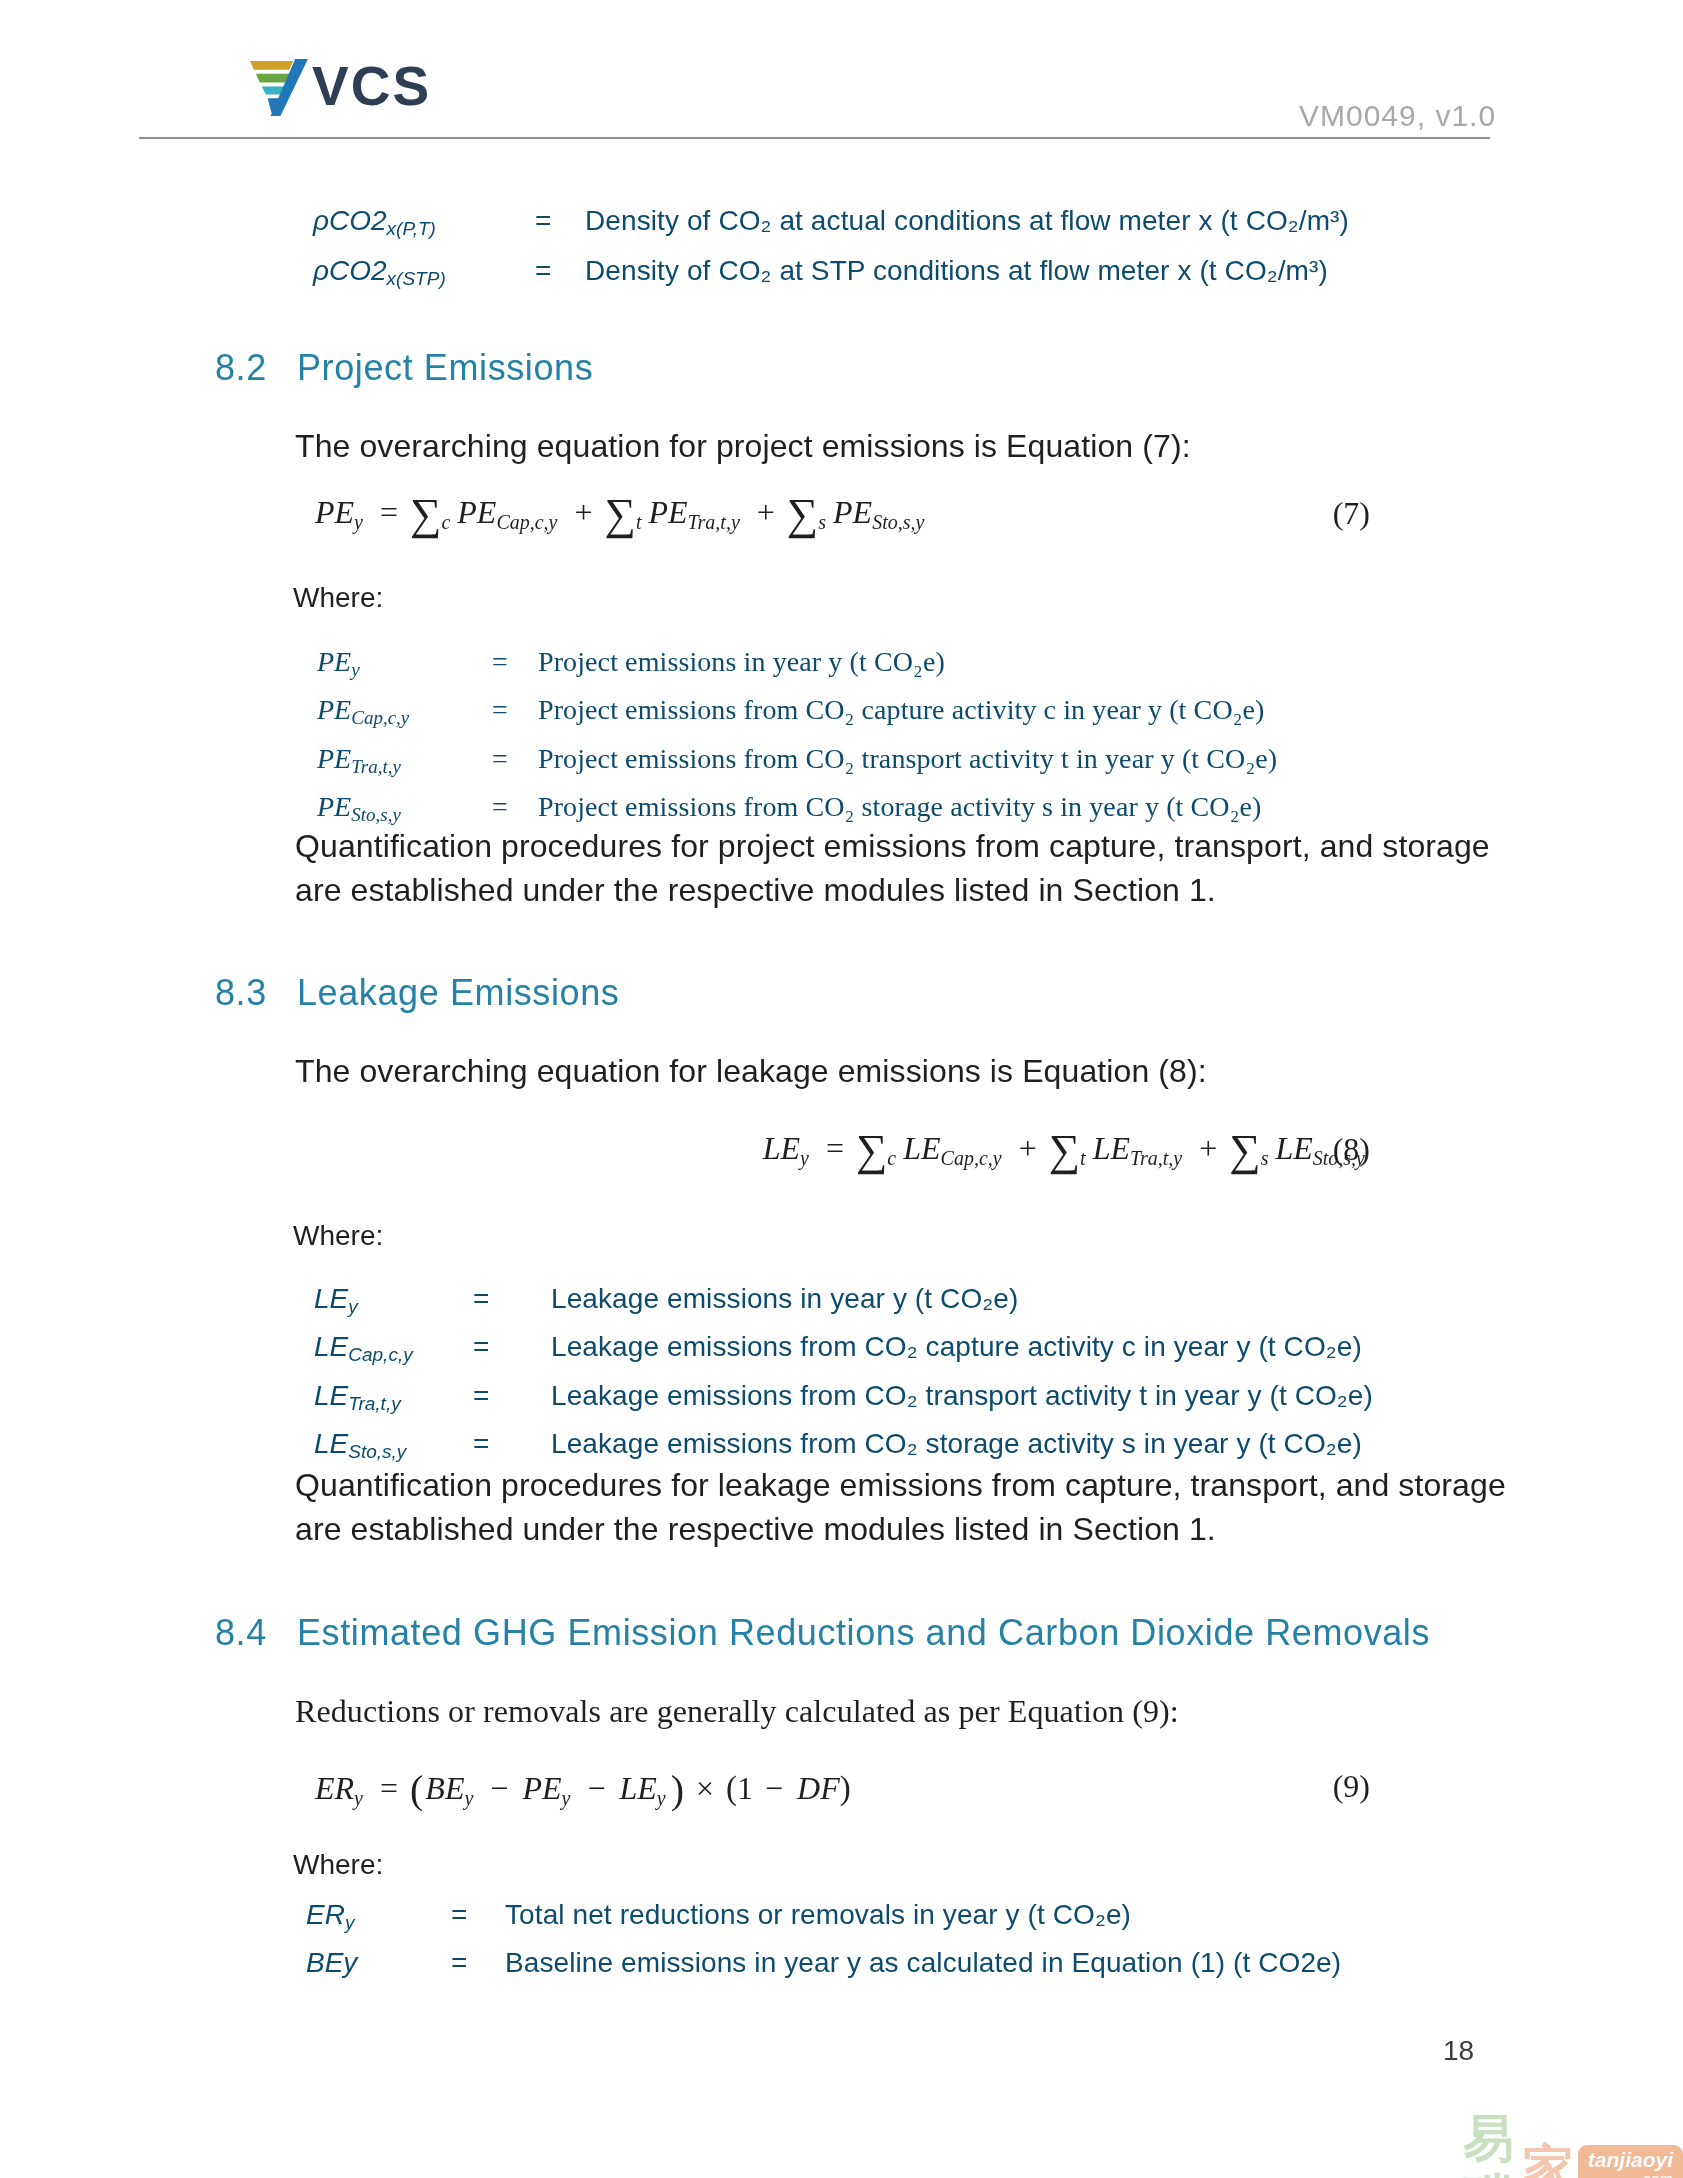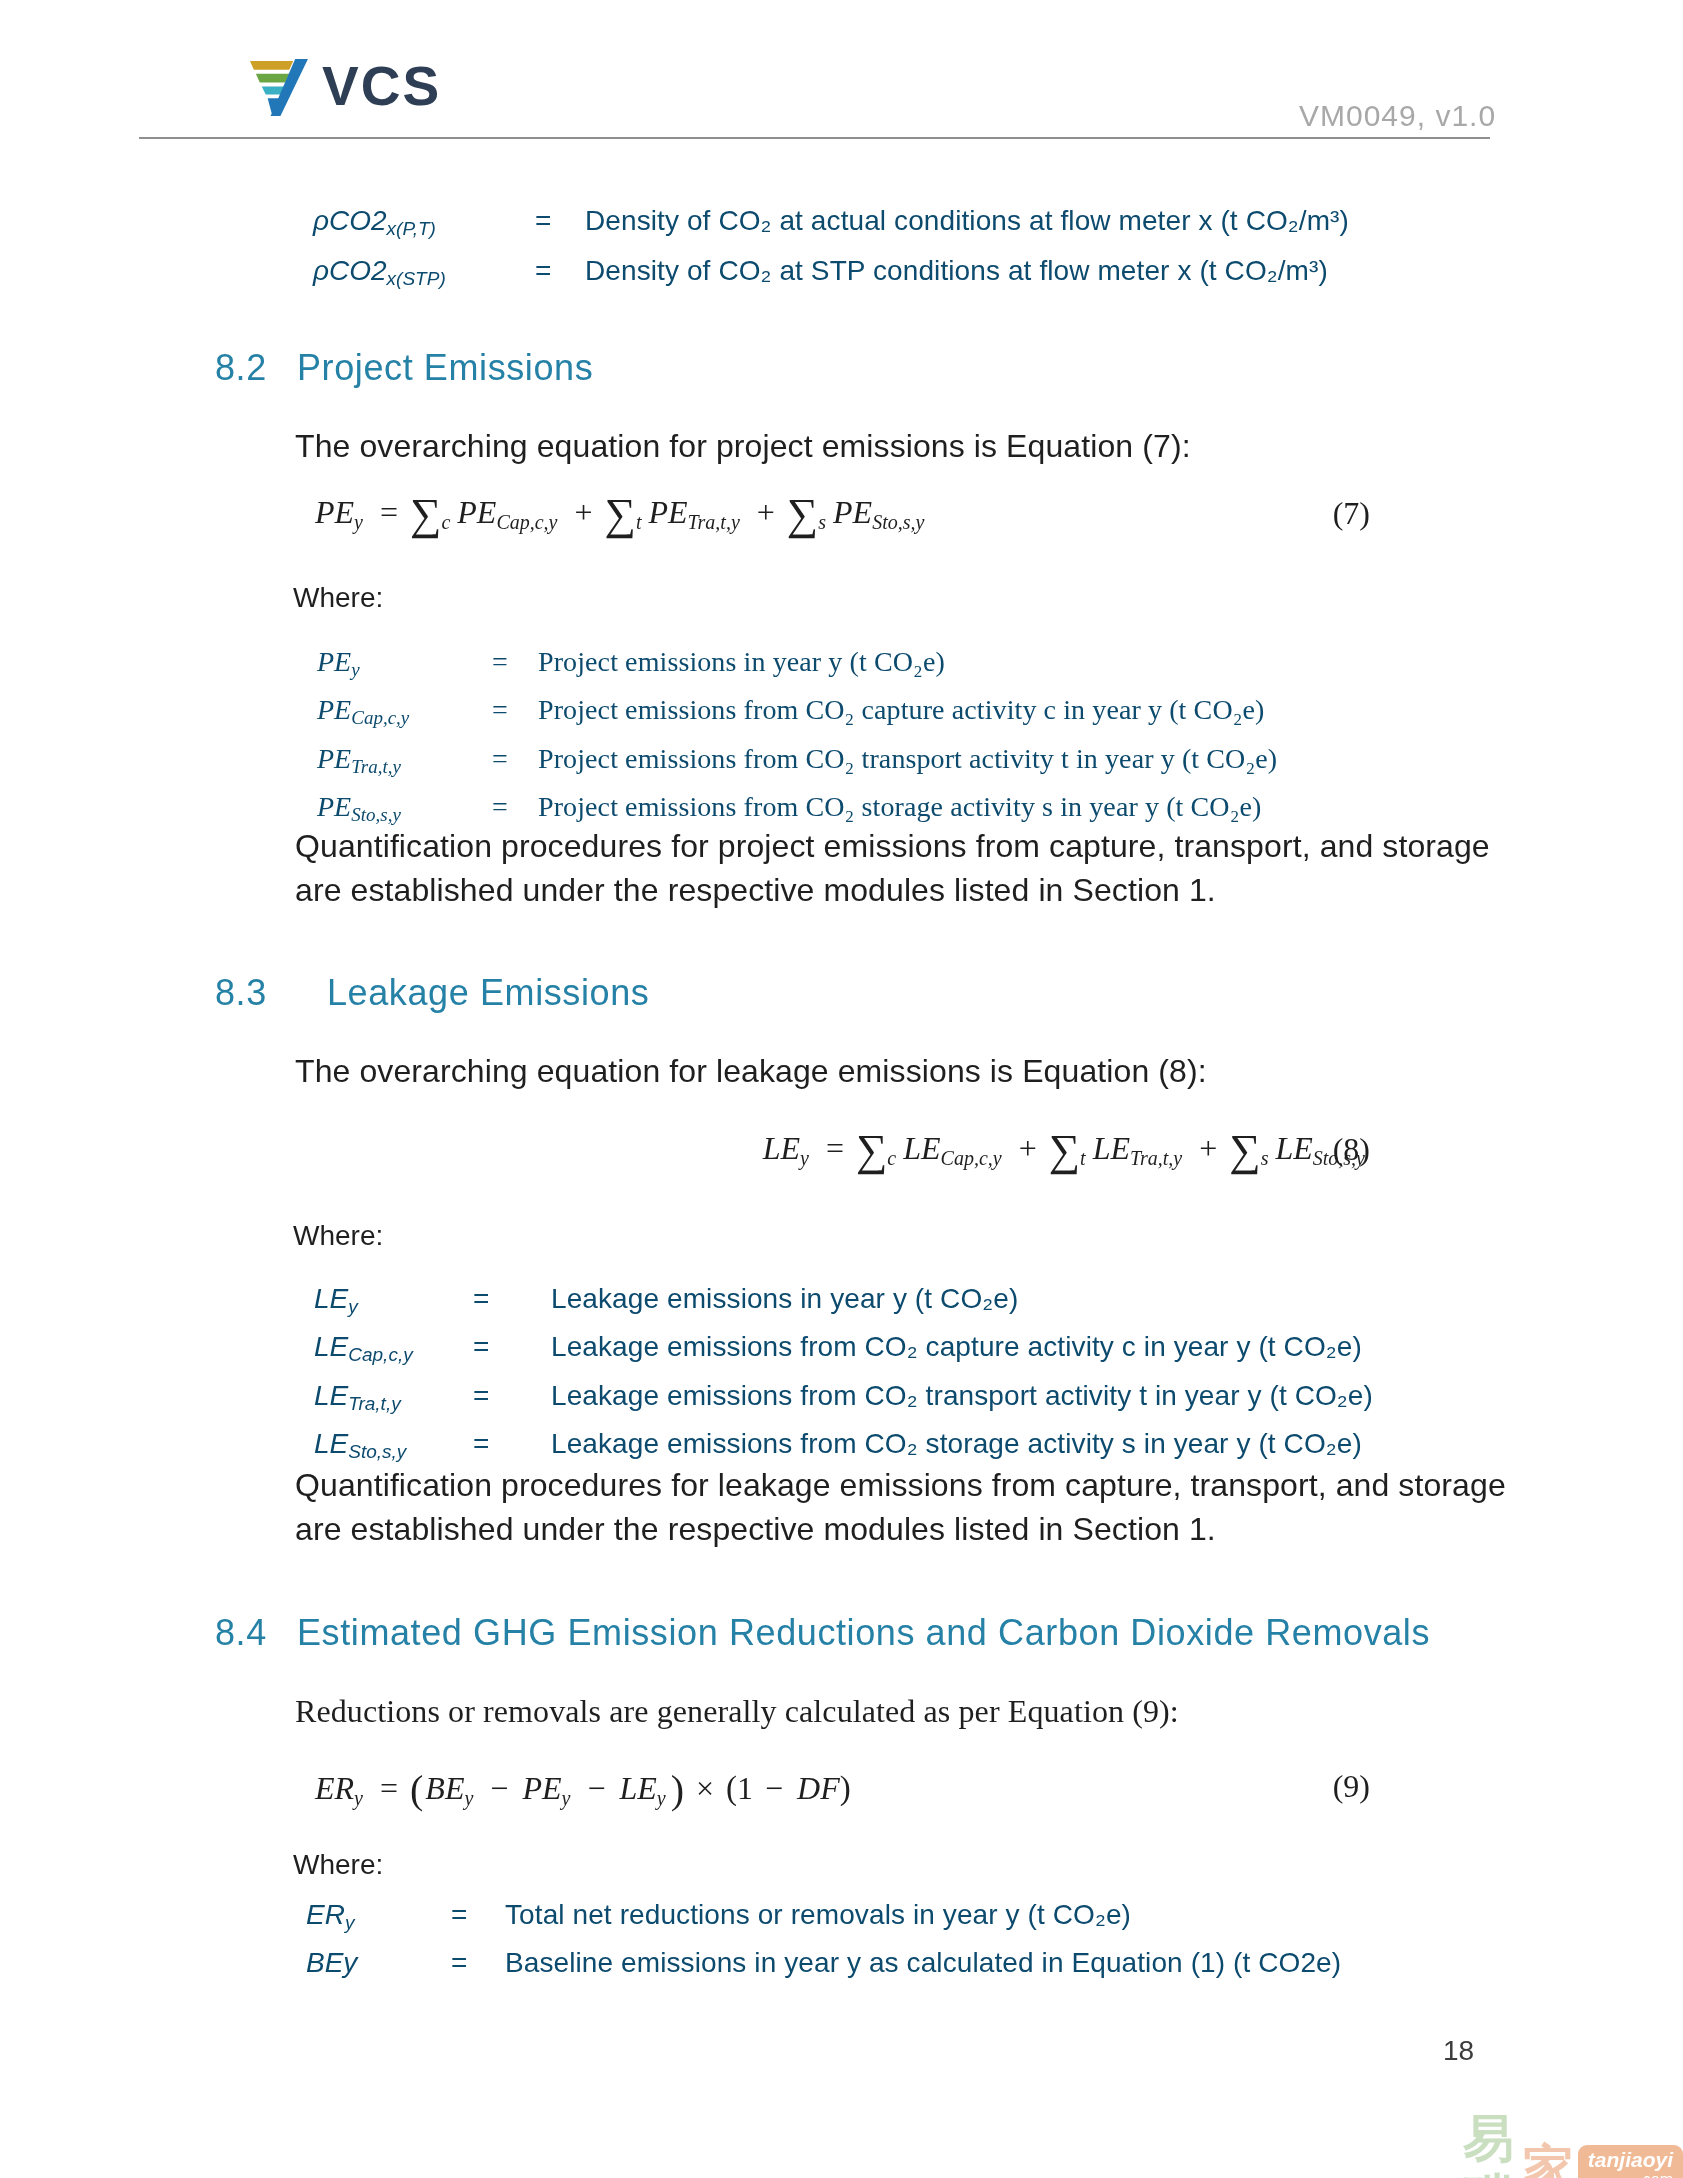--- a/index.html
+++ b/index.html
@@ -1,41 +1,41 @@
 <!DOCTYPE html>
 <html><head>
 <meta charset="utf-8">
 <style>
   html,body{margin:0;padding:0;background:#e8e8e8;}
   .page{position:relative;width:1683px;height:2178px;background:#ffffff;margin:0 auto;
         font-family:"Liberation Sans",sans-serif;color:#1f1f1f;overflow:hidden;}
 
   
-  .logo{position:absolute;left:245px;top:59px;display:flex;align-items:flex-start;gap:14px;}
+  .logo{position:absolute;left:245px;top:59px;display:flex;align-items:flex-start;gap:4px;}
   .logo svg{display:block;}
   .brand{font-size:55px;font-weight:700;color:#2e3f55;letter-spacing:2px;line-height:55px;}
   .doc-ref{position:absolute;left:1299px;top:99px;font-size:30px;color:#a8a8a8;letter-spacing:1px;}
   .rule{position:absolute;left:139px;top:137px;width:1351px;height:2px;background:#8f8f8f;}
 
   
   .dtable{position:absolute;display:grid;font-size:28px;line-height:40px;color:#0c4a6e;}
   .t-top{left:313px;top:200px;grid-template-columns:222px 50px 911px;line-height:42px;}
   .t-pe {left:317px;top:642px;grid-template-columns:175px 46px 950px;font-family:Liberation Serif, serif;}
   .t-le {left:314px;top:1279px;grid-template-columns:159px 78px 950px;}
   .t-er {left:306px;top:1895px;grid-template-columns:145px 54px 990px;}
   .dsym{font-style:italic;}
   .dsym sub{font-style:italic;font-size:19px;vertical-align:-0.28em;letter-spacing:0;}
   .deq{text-align:left;}
   .dtx{letter-spacing:0.1px;}
 
   
   .sec{position:absolute;display:flex;color:#2581a6;font-size:36px;letter-spacing:0.6px;}
   .sec .num{width:82px;}
   .s82{left:215px;top:347px;}
-  .s83{left:215px;top:972px;gap:30px;}
+  .s83{left:215px;top:972px;}
   .s84{left:215px;top:1612px;}
 
   
   .para{position:absolute;left:295px;font-size:32px;line-height:44px;letter-spacing:0.1px;width:1228px;}
   .where{position:absolute;left:293px;font-size:28px;}
 
   
   .equation{position:absolute;left:313px;width:1057px;font-family:"Liberation Serif",serif;
             font-size:32px;font-style:italic;white-space:nowrap;}
   .eq-num{position:absolute;right:0;top:2px;font-style:normal;}

